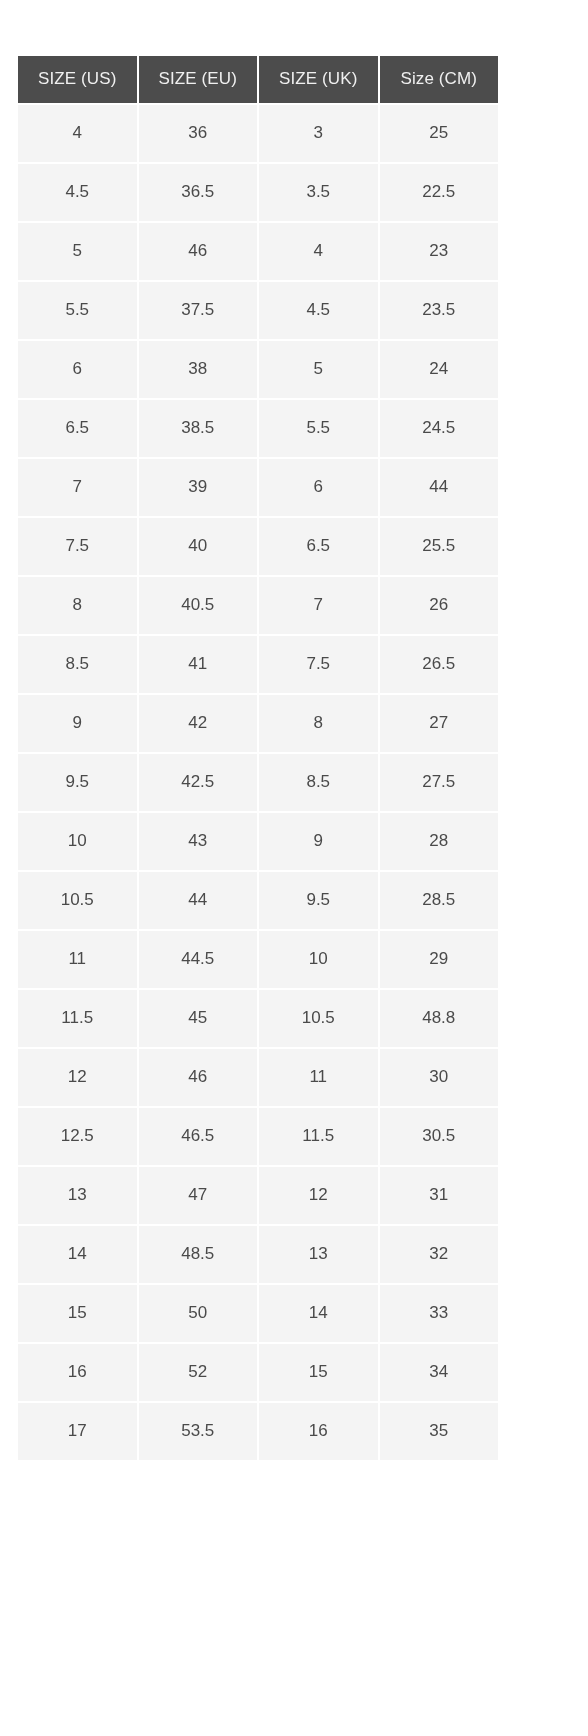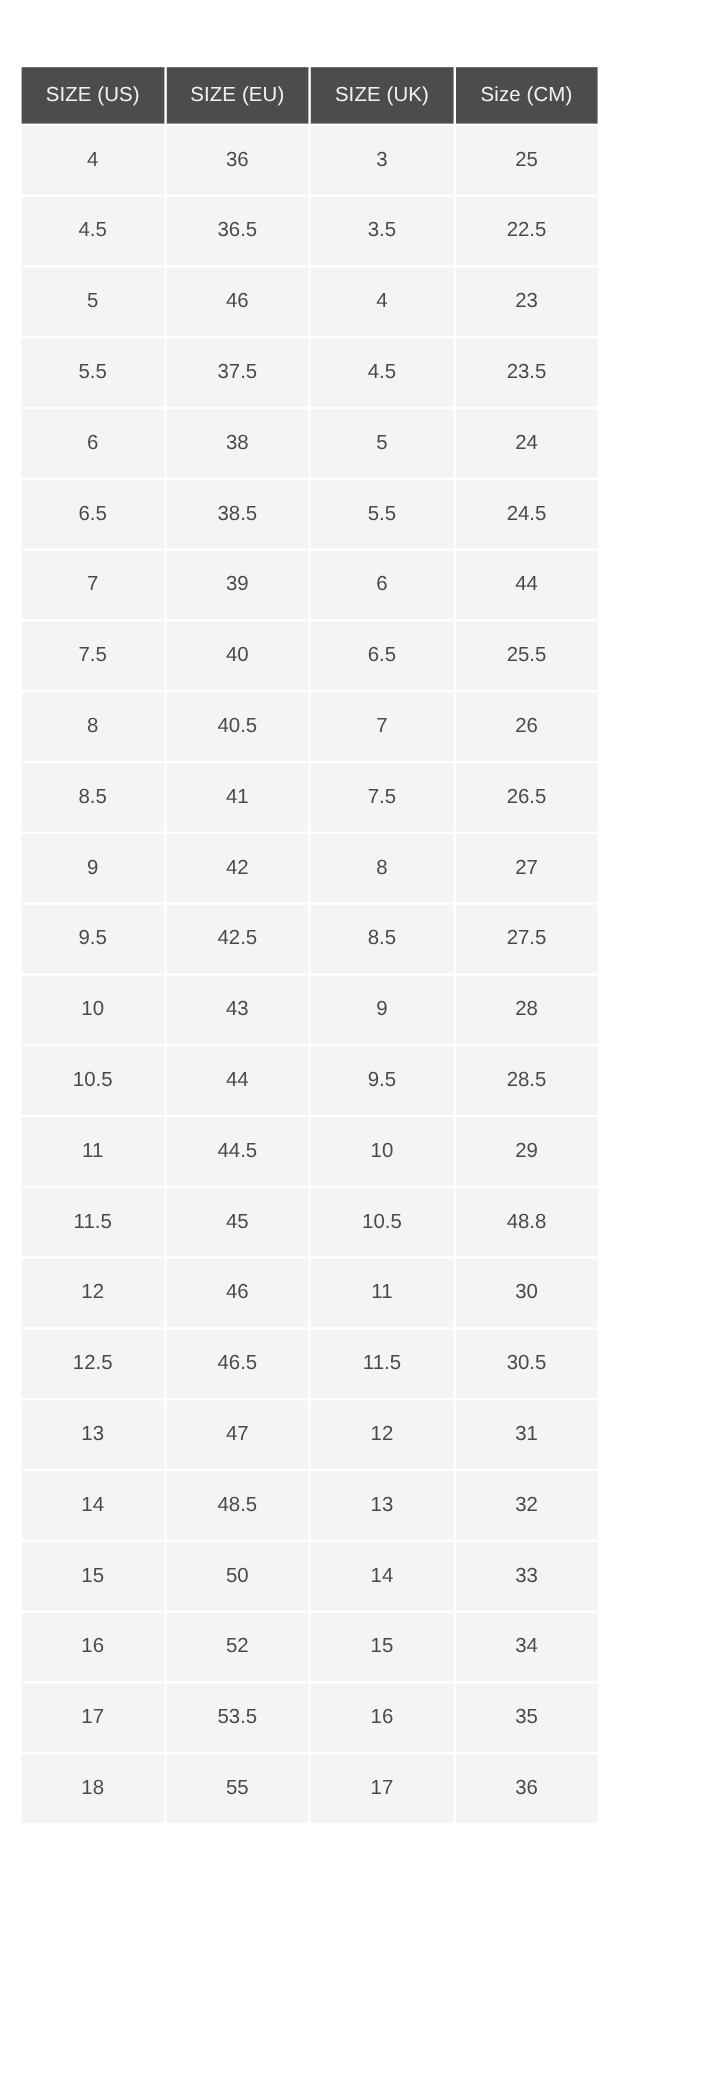--- a/index.html
+++ b/index.html
@@ -190,21 +190,15 @@
           <td>52</td>
           <td>15</td>
           <td>34</td>
         </tr>
         <tr>
           <td>17</td>
           <td>53.5</td>
           <td>16</td>
           <td>35</td>
         </tr>
-        <tr>
-          <td>18</td>
-          <td>55</td>
-          <td>17</td>
-          <td>36</td>
-        </tr>
       </tbody>
   </table>
 </div>
 
 </body></html>

